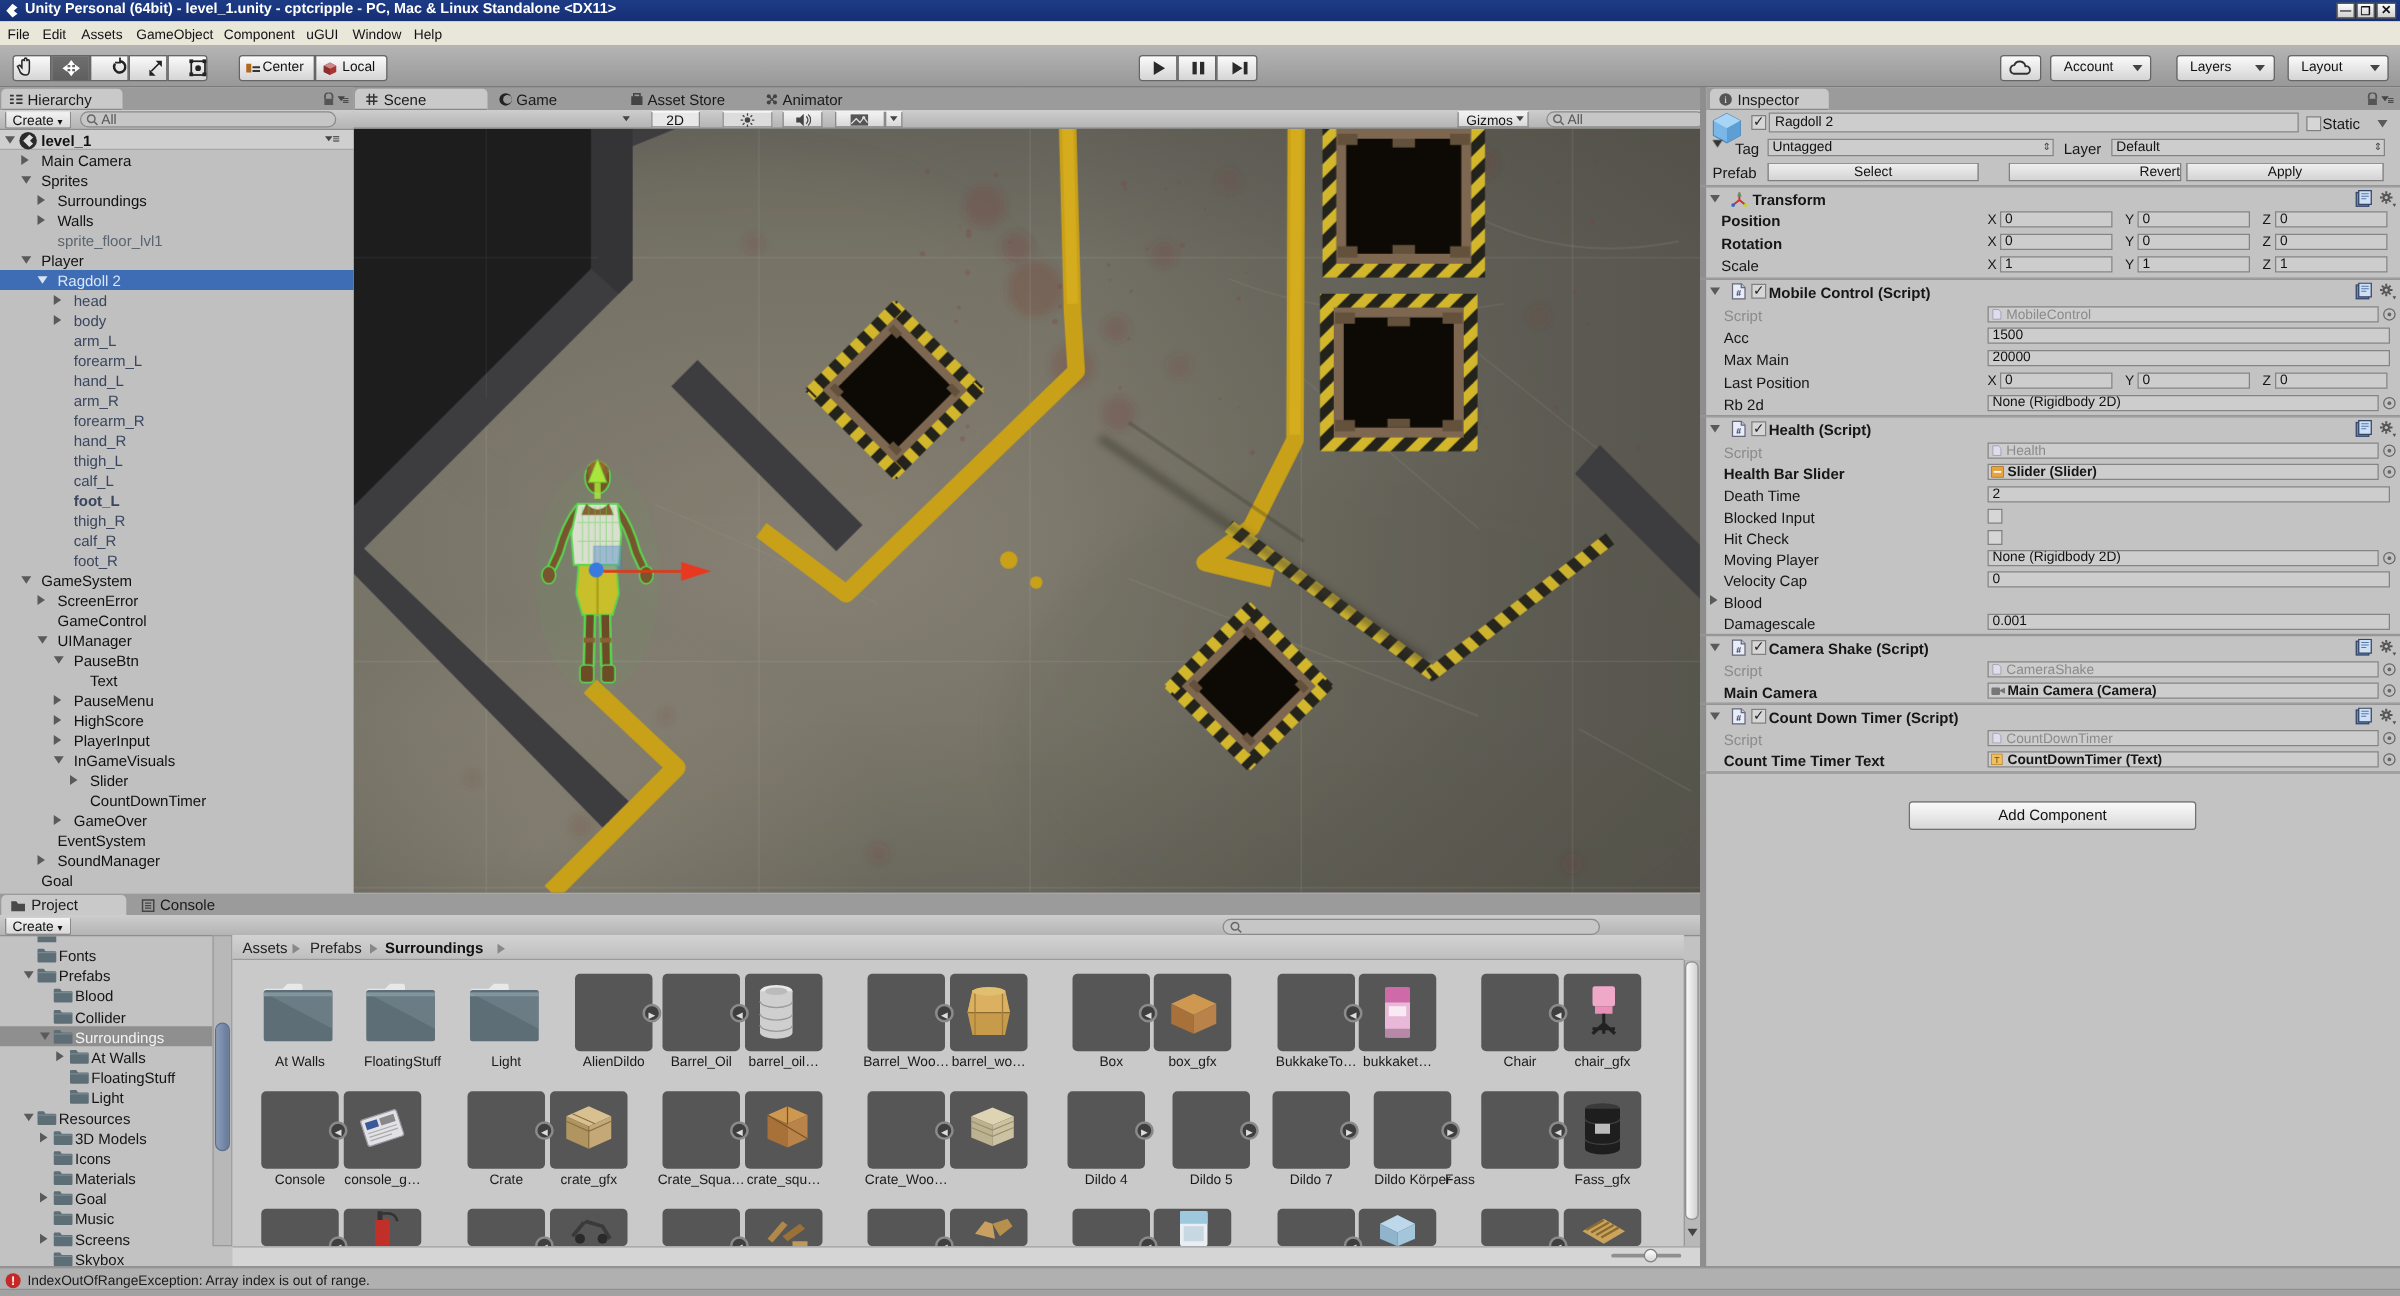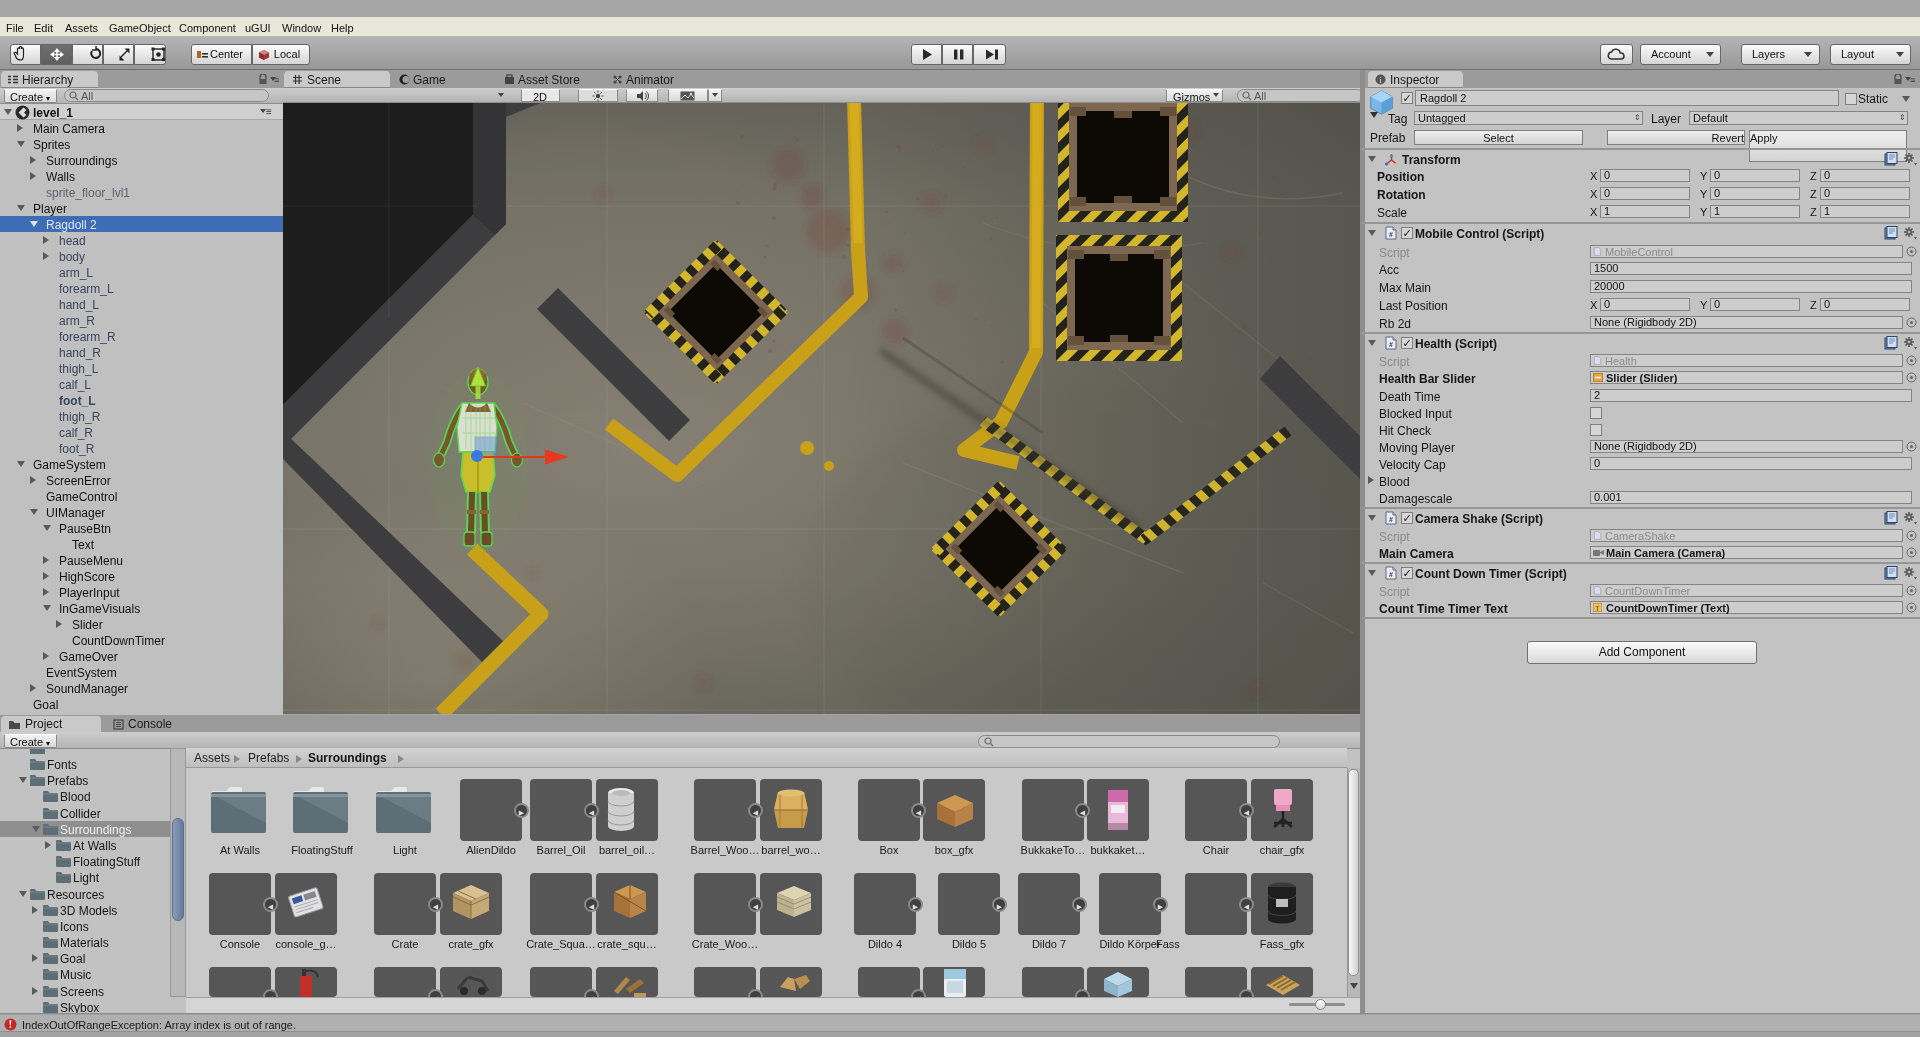--- a/index.html
+++ b/index.html
@@ -22,20 +22,29 @@
 .arwR{border-left:6px solid #5a5a5a;border-top:4px solid transparent;border-bottom:4px solid transparent;}
 .arwD{border-top:6px solid #5a5a5a;border-left:4px solid transparent;border-right:4px solid transparent;}
 .lbl{position:absolute;font-size:12px;color:#161616;white-space:nowrap;}
 .fld{position:absolute;background:#cdcdcd;border:1px solid #848484;font-size:11px;color:#111;padding:0 3px;line-height:11px;white-space:nowrap;overflow:hidden;}
 .chk{position:absolute;width:12px;height:12px;background:#d6d6d6;border:1px solid #7f7f7f;font-size:11px;line-height:11px;color:#222;text-align:center;}
 .sep{position:absolute;left:1360px;width:560px;height:1px;background:#969696;}
 </style></head>
 <body>
 <div id="root">
 
+<div class="abs" id="titlebar">
+ <svg class="abs" style="left:3px;top:2px" width="13" height="13" viewBox="0 0 13 13">
+        <path d="M7 1 L2 6.5 L7 12 L11 9 L8 6.5 L11 4 Z" fill="#fff"></path>
+      </svg>
+ <div class="abs" style="left:20px;top:1px">Unity Personal (64bit) - level_1.unity - cptcripple - PC, Mac &amp; Linux Standalone &lt;DX11&gt;</div>
+ <div class="abs" style="left:1869px;top:2px;width:15px;height:13px;background:linear-gradient(#fdfdfd,#cfcfcf);border:1px solid #555;color:#111;font-size:9px;text-align:center;line-height:10px">—</div>
+ <div class="abs" style="left:1885px;top:2px;width:15px;height:13px;background:linear-gradient(#fdfdfd,#cfcfcf);border:1px solid #555;color:#111;font-size:9px;text-align:center;line-height:12px">❐</div>
+ <div class="abs" style="left:1901px;top:2px;width:16px;height:13px;background:linear-gradient(#fdfdfd,#cfcfcf);border:1px solid #555;color:#111;font-size:10px;text-align:center;line-height:12px">✕</div>
+</div>
 
 <div class="abs" id="menubar">
  <div class="menuitem" style="left:6px">File</div>
  <div class="menuitem" style="left:34px">Edit</div>
  <div class="menuitem" style="left:65px">Assets</div>
  <div class="menuitem" style="left:109px">GameObject</div>
  <div class="menuitem" style="left:179px">Component</div>
  <div class="menuitem" style="left:245px">uGUI</div>
  <div class="menuitem" style="left:282px">Window</div>
  <div class="menuitem" style="left:331px">Help</div>
@@ -535,21 +544,21 @@
 <div class="abs" style="left:1902px;top:96px;width:0;height:0;border-top:6px solid #5a5a5a;border-left:4px solid transparent;border-right:4px solid transparent"></div>
 <div class="lbl" style="left:1388px;top:112px;font-weight:normal;color:#161616;font-size:12px">Tag</div>
 <div class="fld" style="left:1414px;top:111px;width:229px;height:14px;line-height:12px;color:#111;font-weight:normal;padding-left:3px">Untagged</div>
 <div class="abs" style="left:1634px;top:113px;font-size:8px;color:#444">⇕</div>
 <div class="lbl" style="left:1651px;top:112px;font-weight:normal;color:#161616;font-size:12px">Layer</div>
 <div class="fld" style="left:1689px;top:111px;width:219px;height:14px;line-height:12px;color:#111;font-weight:normal;padding-left:3px">Default</div>
 <div class="abs" style="left:1899px;top:113px;font-size:8px;color:#444">⇕</div>
 <div class="lbl" style="left:1370px;top:131px;font-weight:normal;color:#161616;font-size:12px">Prefab</div>
 <div class="abs" style="left:1414px;top:130px;width:169px;height:15px;background:linear-gradient(#efefef,#d4d4d4);border:1px solid #7f7f7f;font-size:11px;color:#111;text-align:center;line-height:14px">Select</div>
 <div class="abs" style="left:1607px;top:130px;width:138px;height:15px;background:linear-gradient(#efefef,#d4d4d4);border:1px solid #7f7f7f;font-size:11px;color:#111;text-align:right;line-height:14px">Revert</div>
-<div class="abs" style="left:1749px;top:130px;width:158px;height:32px;background:linear-gradient(#efefef,#d4d4d4);border:1px solid #7f7f7f;font-size:11px;color:#111;text-align:left;line-height:14px">Apply</div>
+<div class="abs" style="left:1749px;top:130px;width:158px;height:15px;background:linear-gradient(#efefef,#d4d4d4);border:1px solid #7f7f7f;font-size:11px;color:#111;text-align:center;line-height:14px">Apply</div>
 <div class="sep" style="top:148px"></div>
 <div class="sep" style="top:149px"></div>
 <div class="abs" style="left:1368px;top:156px;width:0;height:0;border-top:6px solid #5a5a5a;border-left:4px solid transparent;border-right:4px solid transparent"></div>
 <svg class="abs" style="left:1384px;top:152px" width="15" height="15">
         <path d="M7.5 2 V8 M7.5 8 L2.5 12 M7.5 8 L12.5 12" stroke="#c33" stroke-width="1.6" fill="none"></path>
         <path d="M7.5 2 l-2 3 h4 Z" fill="#3a6"></path>
         <circle cx="2.5" cy="12" r="1.5" fill="#36c"></circle>
         <circle cx="12.5" cy="12" r="1.5" fill="#cc3"></circle>
       </svg>
 <div class="lbl" style="left:1402px;top:153px;font-weight:bold;color:#161616;font-size:12px">Transform</div>

